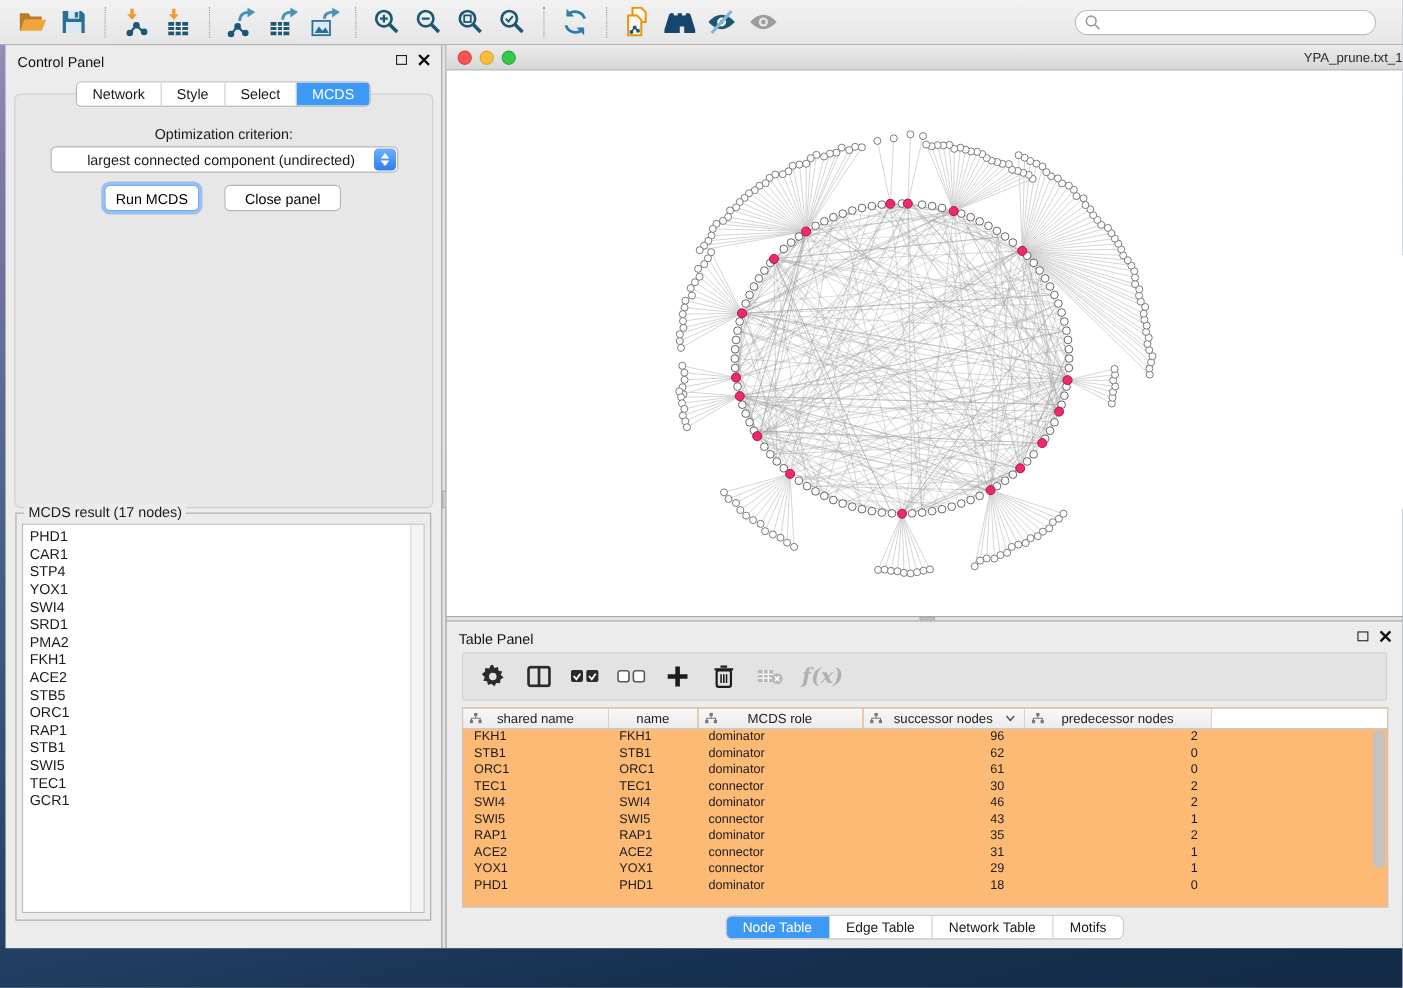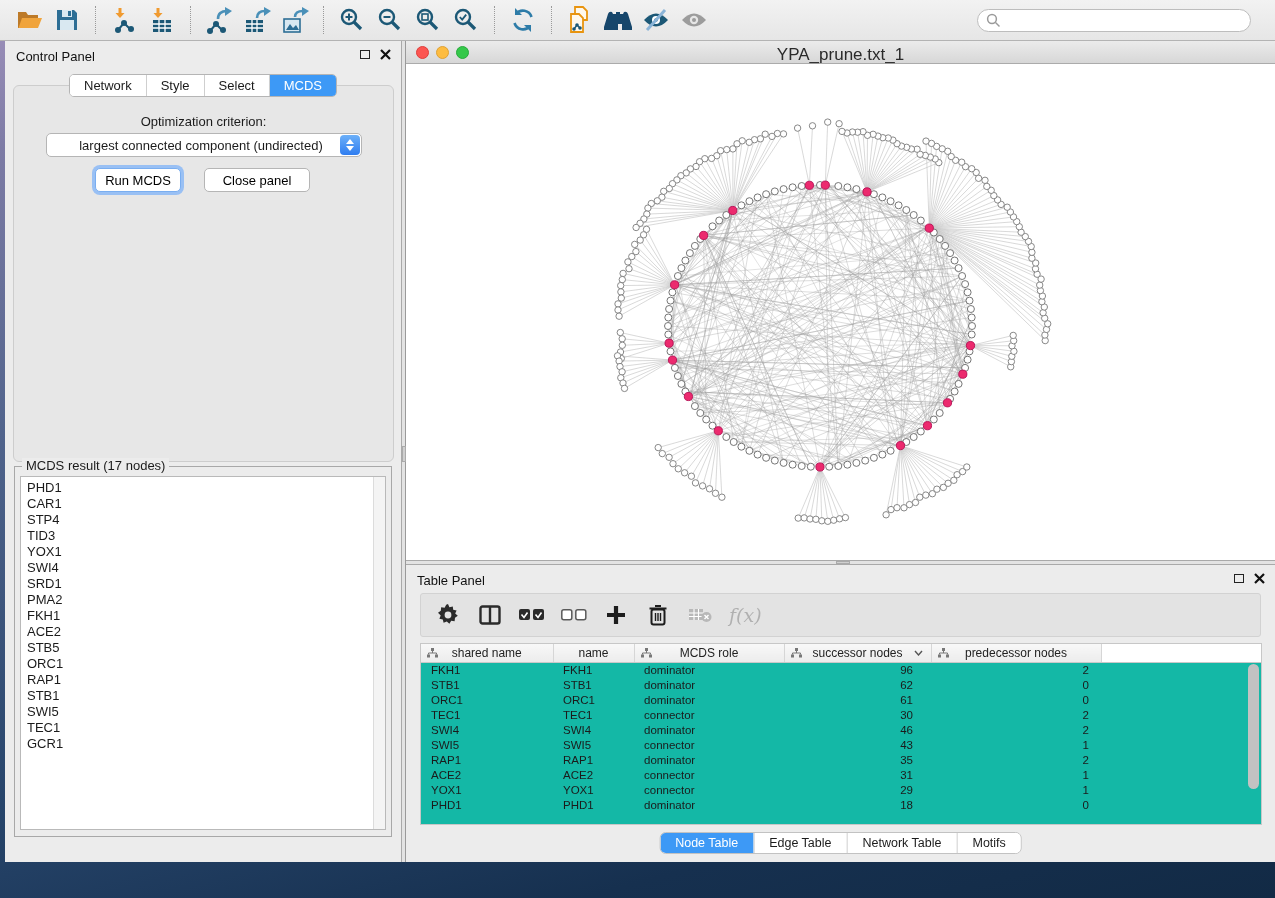--- a/index.html
+++ b/index.html
@@ -59,35 +59,35 @@
   .v-handle { position:absolute; left:0; top:405px; width:4px; height:16px; background:#cfcfcf; border:1px solid #aaa; }
 
   
   .net-window { position:absolute; left:406px; top:41px; width:869px; height:519px; background:#fff; }
   .net-titlebar { position:absolute; left:0; top:0; width:100%; height:23px;
     background:linear-gradient(#ebebeb,#d7d7d7); border-bottom:1px solid #ababab; }
   .tl { position:absolute; top:5px; width:13px; height:13px; border-radius:50%; }
   .tl.red { left:10px; background:#fc5551; border:1px solid #df3e3a; }
   .tl.yellow { left:30px; background:#fdbc40; border:1px solid #dfa133; }
   .tl.green { left:50px; background:#35c84a; border:1px solid #28aa3b; }
-  .net-title { position:absolute; top:4px; width:100%; text-align:center; font-size:17px; color:#2a2a2a; }
+  .net-title { position:absolute; top:4px; width:100%; text-align:right; font-size:12px; color:#2a2a2a; }
   .net-canvas { position:absolute; left:0; top:23px; }
 
   .h-splitter { position:absolute; left:406px; top:560px; width:869px; height:5px; background:#e3e3e3;
     border-top:1px solid #a9a9a9; border-bottom:1px solid #a9a9a9; }
   .h-handle { position:absolute; left:430px; top:0; width:14px; height:3px; background:#cfcfcf; border:1px solid #aaa; }
 
   
   .table-panel { position:absolute; left:406px; top:565px; width:869px; height:297px; background:#ececec; }
   .tp-toolbar { position:absolute; left:14px; top:28px; width:841px; height:44px; background:#e3e3e3;
     border:1px solid #d2d2d2; border-radius:3px; display:flex; align-items:center; gap:16px; padding:0 14px; }
-  .tpbtn { display:flex; align-items:center; justify-content:center; width:26px; height:26px; }
+  .tpbtn { display:flex; align-items:center; justify-content:center; width:26px; height:26px;font-weight:bold; }
   .fx { font-family:"DejaVu Serif", serif; font-style:italic; font-size:19px; color:#b0b0b0; }
 
-  .tbl-wrap { position:absolute; left:14px; top:78px; width:842px; height:182px; background:#14b8a6;
+  .tbl-wrap { position:absolute; left:14px; top:78px; width:842px; height:182px; background:#fdba74;
     border:1px solid #c7c7c7; overflow:hidden; }
   table.node-table { border-collapse:collapse; table-layout:fixed; width:842px; }
   .node-table th { position:relative; height:18px; font-size:12px; font-weight:normal; color:#222;
     background:linear-gradient(#f8f8f8,#ececec); border-right:1px solid #d6d6d6; border-bottom:1px solid #c9c9c9; }
   .node-table th.filler { background:#fff; border-right:none; }
   .node-table th .hicon { position:absolute; left:6px; top:4px; }
   .node-table th .sortch { position:absolute; right:8px; top:6px; }
   .node-table td { font-size:11.5px; padding:1px 10px; height:15px; white-space:nowrap; overflow:hidden; }
   .node-table td.c3, .node-table td.c4 { text-align:right; }
   .node-table td.c3 { padding-right:18px; }
@@ -280,21 +280,20 @@
       <button class="btn focused" style="left:81px; width:86px;">Run MCDS</button>
       <button class="btn" style="left:190px; width:106px;">Close panel</button>
     </div>
     <div class="groupbox">
       <legend>MCDS result (17 nodes)</legend>
       <div class="mcds-list">
         <div class="mcds-items">
             <div class="mcds-item">PHD1</div>
             <div class="mcds-item">CAR1</div>
             <div class="mcds-item">STP4</div>
-            <div class="mcds-item">TID3</div>
             <div class="mcds-item">YOX1</div>
             <div class="mcds-item">SWI4</div>
             <div class="mcds-item">SRD1</div>
             <div class="mcds-item">PMA2</div>
             <div class="mcds-item">FKH1</div>
             <div class="mcds-item">ACE2</div>
             <div class="mcds-item">STB5</div>
             <div class="mcds-item">ORC1</div>
             <div class="mcds-item">RAP1</div>
             <div class="mcds-item">STB1</div>

